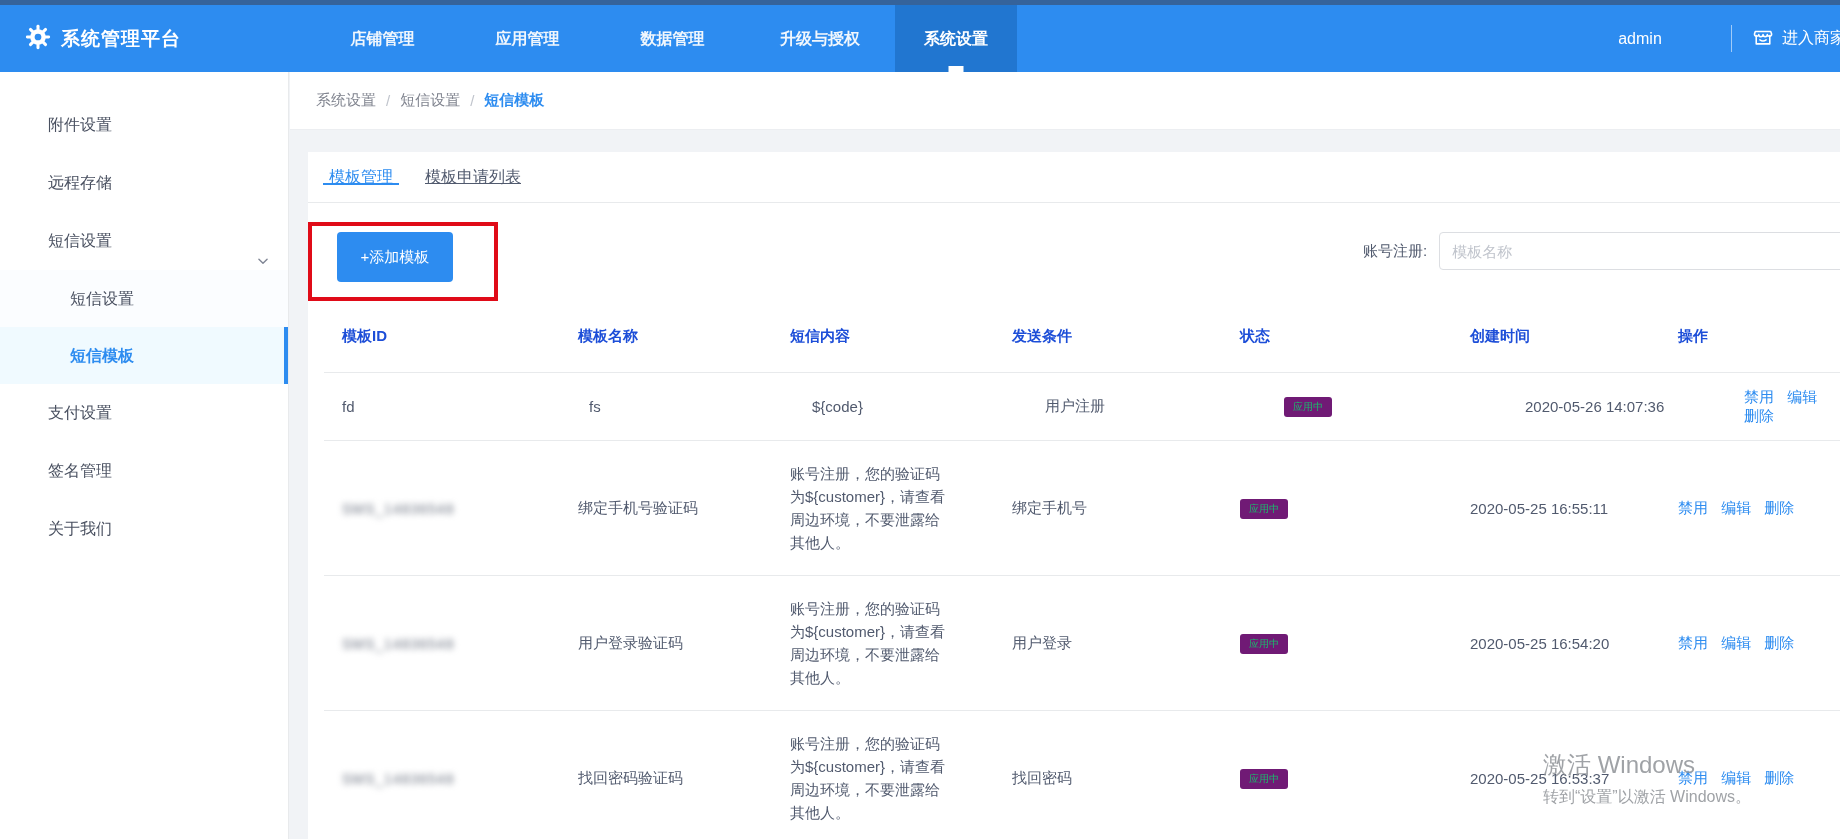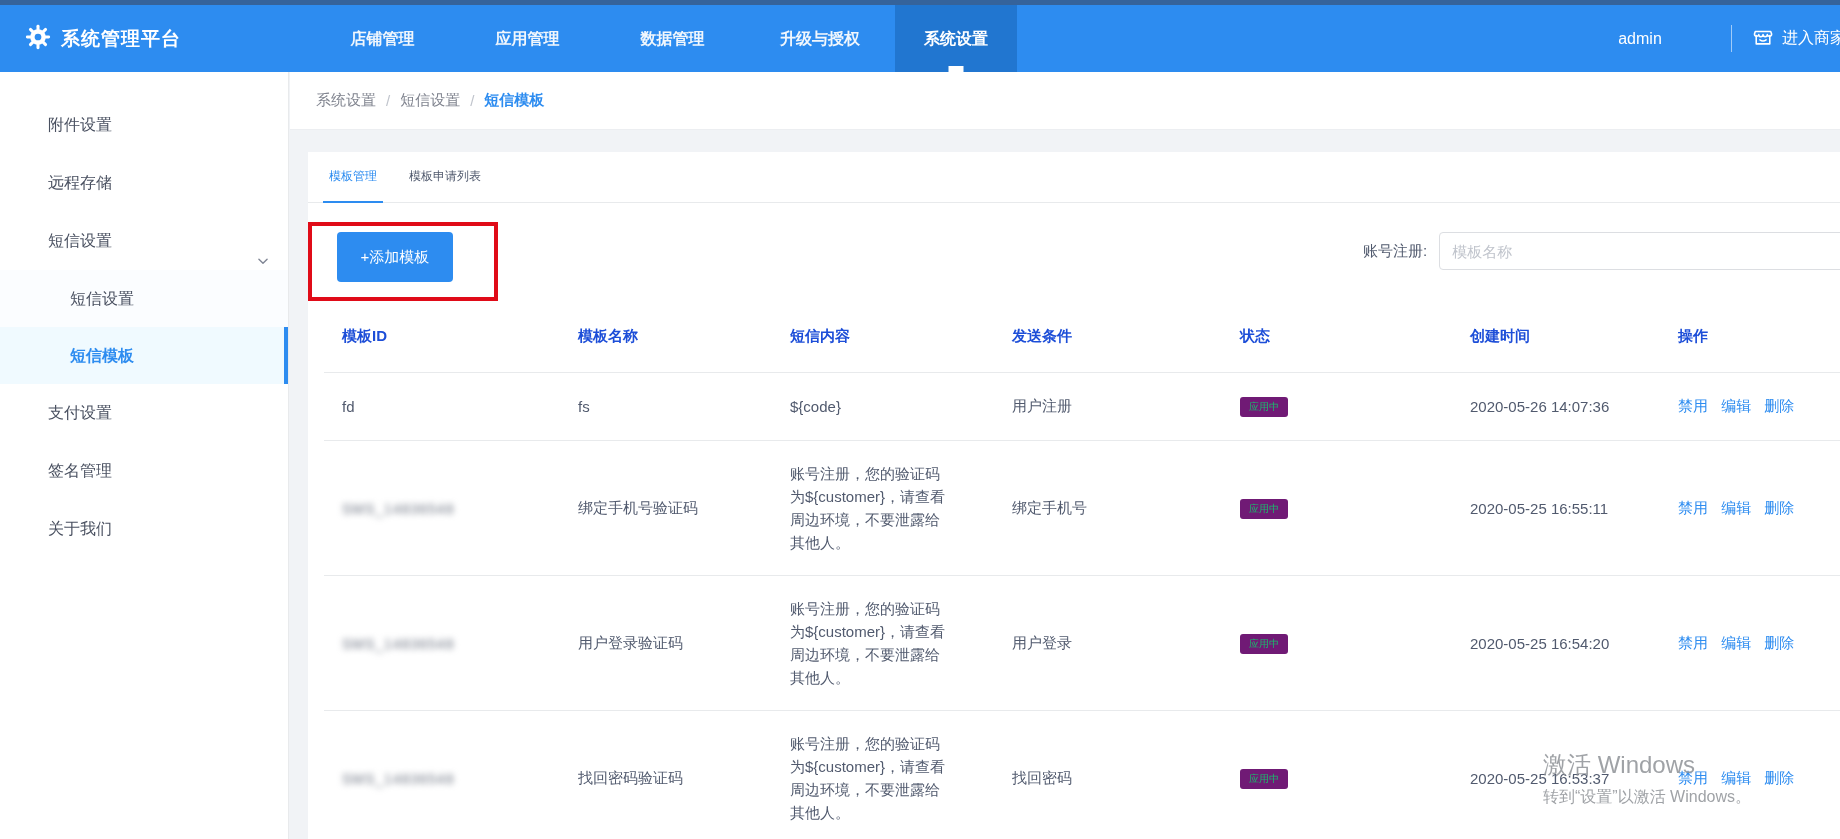--- a/index.html
+++ b/index.html
@@ -38,36 +38,36 @@
   
   .main { position:absolute; top:72px; left:290px; width:1550px; height:767px; background:#f1f3f6; }
   .breadcrumb-bar { position:absolute; top:0; left:0; width:100%; height:58px; background:#fff; border-bottom:1px solid #eceef1; display:flex; align-items:center; padding-left:26px; font-size:15px; }
   .crumb { color:#80848f; cursor:pointer; }
   .crumb-sep { color:#c0c4cc; margin:0 10px; }
   .crumb.current { color:#2d8cf0; font-weight:700; cursor:default; }
 
   .card { position:absolute; top:80px; left:18px; width:1532px; height:687px; background:#fff; overflow:hidden; }
 
   .tabs { height:51px; border-bottom:1px solid #e8eaec; padding-left:15px; display:flex; }
-  .tab { height:51px; line-height:49px; font-size:12px; color:#515a6e; padding:0 6px; margin-right:20px; cursor:pointer; }
+  .tab { height:33px; line-height:49px; font-size:16px; color:#515a6e; padding:0 6px; margin-right:20px; cursor:pointer;text-decoration:underline; }
   .tab.active { color:#2d8cf0; border-bottom:2px solid #2d8cf0; }
 
   .red-box { position:absolute; left:0px; top:70px; width:190px; height:79px; border:4px solid #e00b18; z-index:5; pointer-events:none; }
   .add-btn { position:absolute; left:29px; top:80px; width:116px; height:50px; background:#2d8cf0; color:#fff; font-size:15px; border:none; border-radius:4px; cursor:pointer; font-family:inherit; }
   .search-group { position:absolute; left:1055px; top:80px; height:38px; display:flex; align-items:center; }
   .search-label { font-size:15px; color:#515a6e; margin-right:12px; white-space:nowrap; }
   .search-input { width:410px; height:38px; border:1px solid #dcdee2; border-radius:4px; padding:0 12px; font-size:15px; color:#515a6e; font-family:inherit; outline:none; }
   .search-input::placeholder { color:#c0c4cc; }
 
   .table { position:absolute; left:16px; top:148px; width:1516px; }
   .trow { display:grid; grid-template-columns:236px 212px 222px 228px 230px 208px 1fr; align-items:center; border-bottom:1px solid #e8eaec; }
   .trow > div { padding-left:18px; font-size:15px; color:#515a6e; }
   .thead { height:73px; }
   .thead > div { font-weight:700; color:#1d4ed8; }
-  .r1 { height:68px; }
+  .r1 { height:68px;gap:11px; }
   .r2, .r3, .r4 { height:135px; }
   .cell-content { width:178px; line-height:23px; }
   .cell-content .inner { width:160px; }
   .blurred { filter:blur(3px); color:#6b7280; letter-spacing:1px; font-size:14px; }
   .status-badge { display:inline-block; color:#19be6b; background:#701a75; padding:3px 9px; border-radius:3px; font-size:10px; }
   .action-link { color:#2d8cf0; text-decoration:none; margin-right:9px; font-size:15px; cursor:pointer; }
 
   .watermark { position:absolute; left:1543px; top:750px; z-index:40; pointer-events:none; color:rgba(138,141,146,0.82); }
   .wm1 { font-size:24px; line-height:30px; }
   .wm2 { font-size:16px; line-height:24px; margin-top:5px; }

